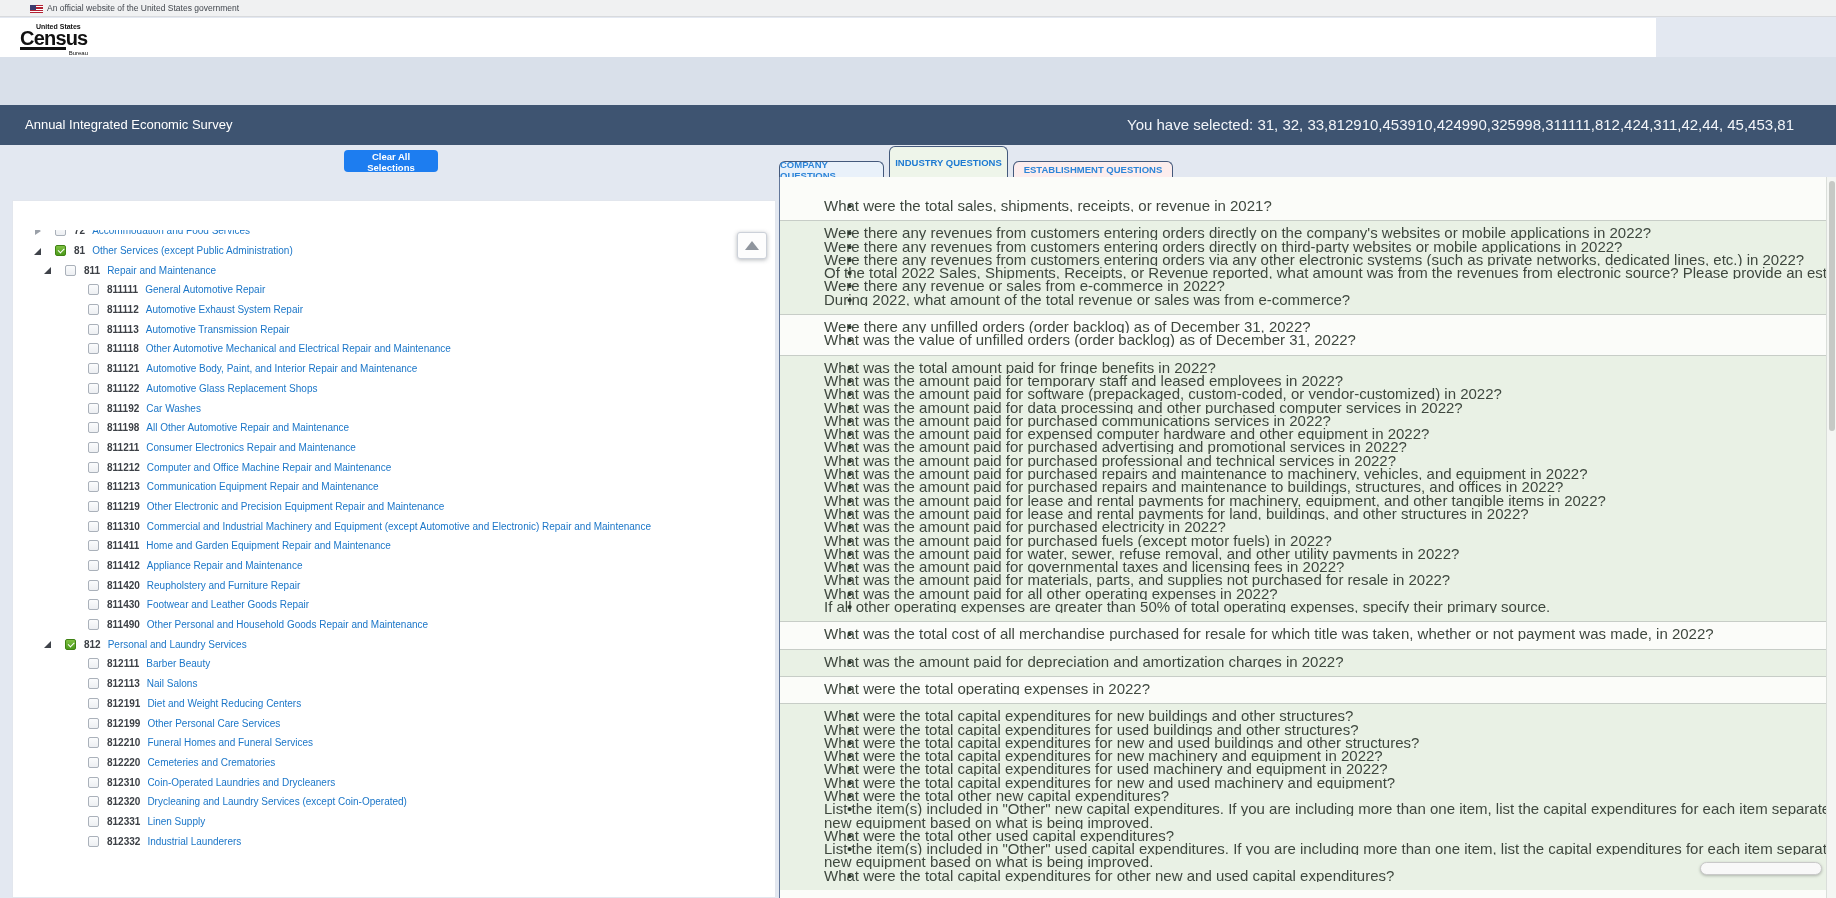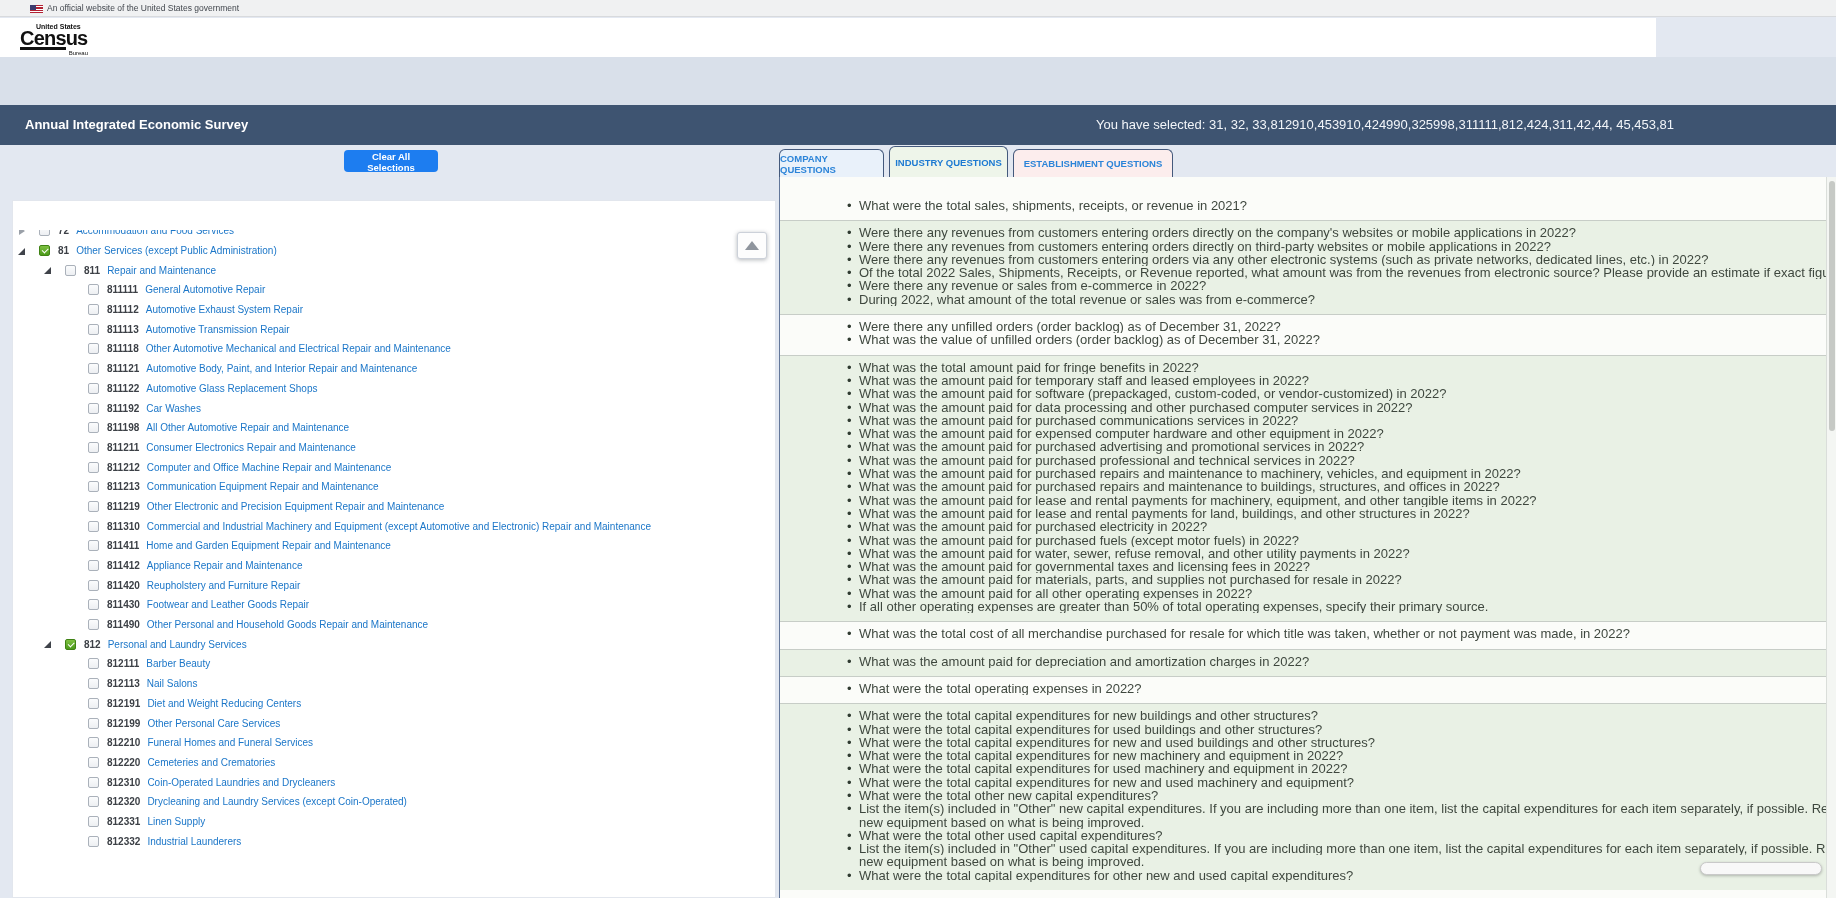--- a/index.html
+++ b/index.html
@@ -20,36 +20,36 @@
   .census-logo{position:absolute;left:20px;top:5px;width:70px;color:#111;}
   .cl-us{font-size:7px;font-weight:bold;margin-left:16px;letter-spacing:0;}
   .cl-census{font-size:20px;font-weight:bold;letter-spacing:-0.8px;line-height:17px;}
   .cl-bar{height:3px;background:#111;width:46px;margin-top:0;}
   .cl-bureau{position:absolute;right:2px;bottom:-6px;font-size:6px;color:#111;}
 
   
   .band{position:absolute;left:0;top:57px;width:1836px;height:48px;background:#d9e0ea;}
   .appbar{position:absolute;left:0;top:105px;width:1836px;height:40px;background:#3e5471;}
   .app-title{position:absolute;left:25px;top:0;line-height:40px;color:#ffffff;
-             font-size:13px;font-weight:bold;}
-  .selected-text{position:absolute;left:1096px;top:0;line-height:40px;color:#f2f5f9;
-             font-size:13px;white-space:nowrap;}
+             font-size:13px;font-weight:normal;}
+  .selected-text{position:absolute;left:1127px;top:0;line-height:40px;color:#f2f5f9;
+             font-size:15px;white-space:nowrap;}
 
   
   .clear-btn{position:absolute;left:344px;top:150px;width:94px;height:22px;
              background:#1d7df0;border:none;border-radius:4px;color:#fff;
              font-size:9.5px;font-weight:bold;font-family:"Liberation Sans",sans-serif;cursor:pointer;}
 
   
   .tree-panel{position:absolute;left:12px;top:200px;width:764px;bottom:0;
               background:#ffffff;border:1px solid #e2e6ed;}
   .tree-viewport{position:absolute;left:0;top:29px;right:0;bottom:0;overflow:hidden;}
   .tree-rows{margin-top:-9px;}
   .tree-row{height:19.7px;display:flex;align-items:center;font-size:10px;white-space:nowrap;}
-  .tree-row.lvl1{padding-left:4px;}
+  .tree-row.lvl1{padding-left:20px;}
   .tree-row.lvl2{padding-left:30px;}
   .tree-row.lvl3{padding-left:75px;}
   .arrow{width:10px;height:10px;margin-right:12px;position:relative;flex:0 0 auto;}
   .arrow.exp::after{content:'';position:absolute;left:1px;top:2px;width:0;height:0;
         border-right:7px solid #3f434a;border-top:7px solid transparent;}
   .arrow.col::after{content:'';position:absolute;left:2px;top:1px;width:0;height:0;
         border-left:6px solid #9aa0a8;border-top:4px solid transparent;border-bottom:4px solid transparent;}
   .cb{width:11px;height:11px;border:1px solid #aab1ba;border-radius:2px;margin-right:8px;
       background:linear-gradient(#fbfcfd,#edeff2);position:relative;flex:0 0 auto;}
   .cb.checked{background:linear-gradient(#7ec141,#4c9a1a);border-color:#3f8214;}
@@ -61,35 +61,35 @@
   
   .scrolltop-btn{position:absolute;left:737px;top:232px;width:30px;height:27px;
       background:#fdfdfd;border:1px solid #ccd1d9;border-radius:3px;z-index:6;
       box-shadow:0 1px 4px rgba(40,50,60,.35);display:flex;align-items:center;justify-content:center;cursor:pointer;}
   .up-tri{width:0;height:0;border-left:7px solid transparent;border-right:7px solid transparent;
       border-bottom:9px solid #8f959d;}
 
   
   .q-panel{position:absolute;left:779px;top:147px;right:0;bottom:0;}
   .tabs{position:absolute;left:0;top:0;height:30px;display:flex;align-items:flex-end;}
-  .tab{height:28px;display:flex;align-items:center;justify-content:center;
+  .tab{height:16px;display:flex;align-items:center;justify-content:center;
        border:1px solid #44597c;border-bottom:none;border-radius:6px 6px 0 0;
        font-size:9.5px;font-weight:bold;color:#2c84d8;margin-right:5px;cursor:pointer;}
   .tab.t0{width:105px;background:#e9f1fa;}
   .tab.t1{width:119px;background:#eef5ea;}
   .tab.t2{width:160px;background:#fceded;}
   .tab.active{height:31px;color:#1d7ad2;}
   .q-body{position:absolute;left:0;top:30px;right:10px;bottom:0;overflow:hidden;
           background:#fbfcf9;border-left:1px solid #63779a;}
   .sec{padding:5px 0 8px;}
   .sec.first{padding-top:22px;}
   .sec + .sec{margin-top:0;border-top:1px solid #c7cdc7;}
   .sec.green{background:#e9f1e5;}
   .sec.white{background:#fbfcf9;}
-  .q-line{position:relative;padding-left:79px;line-height:13.3px;font-size:13px;
+  .q-line{position:relative;padding-left:44px;line-height:13.3px;font-size:15px;
           color:#3e473e;white-space:nowrap;overflow:hidden;}
   .q-line::before{content:'\2022';position:absolute;left:67px;color:#2f3a30;}
   .q-line.cont::before{content:'';}
 
   
   .v-scrollbar{position:absolute;top:30px;right:0;width:10px;bottom:0;
       background:#f4f6f3;border-left:1px solid #dadeda;}
   .v-thumb{margin:4px 1px 0 2px;height:250px;width:6px;background:#c6c9c5;border-radius:3px;}
   .h-thumb{position:absolute;left:921px;top:715px;width:122px;height:13px;
       background:#f8f8f8;border:1px solid #c9c9c9;border-radius:7px;

